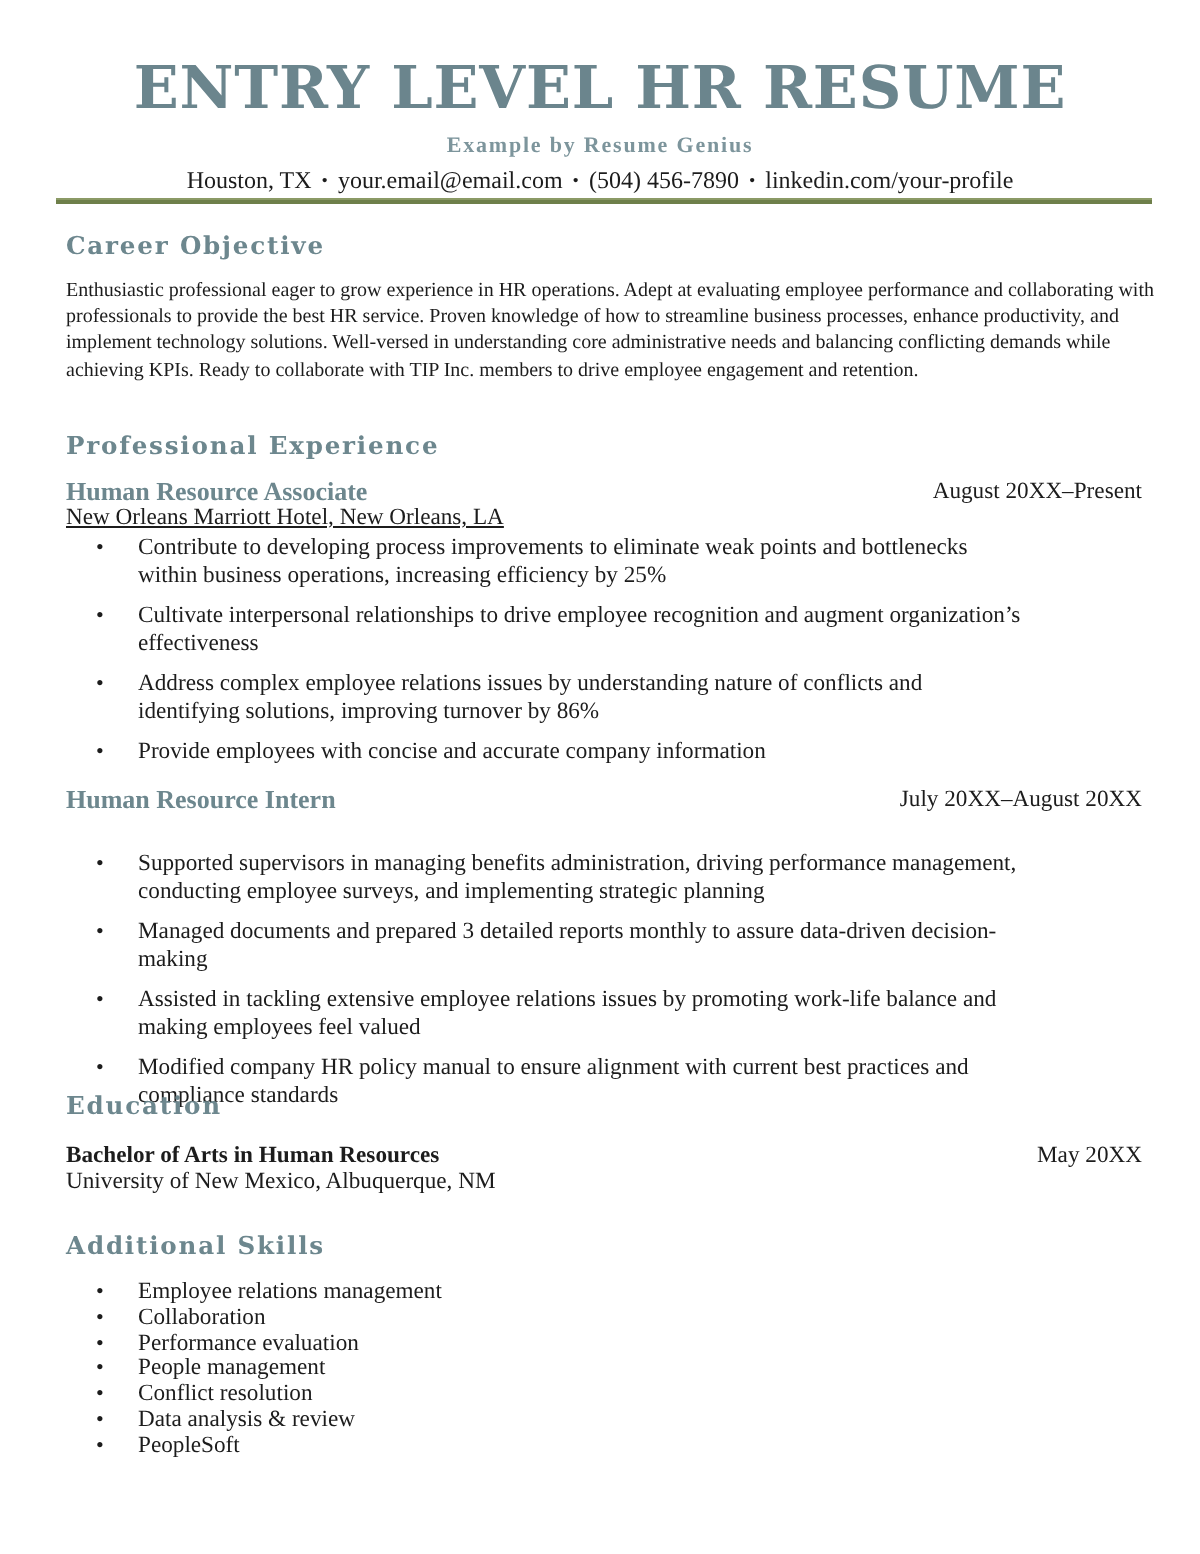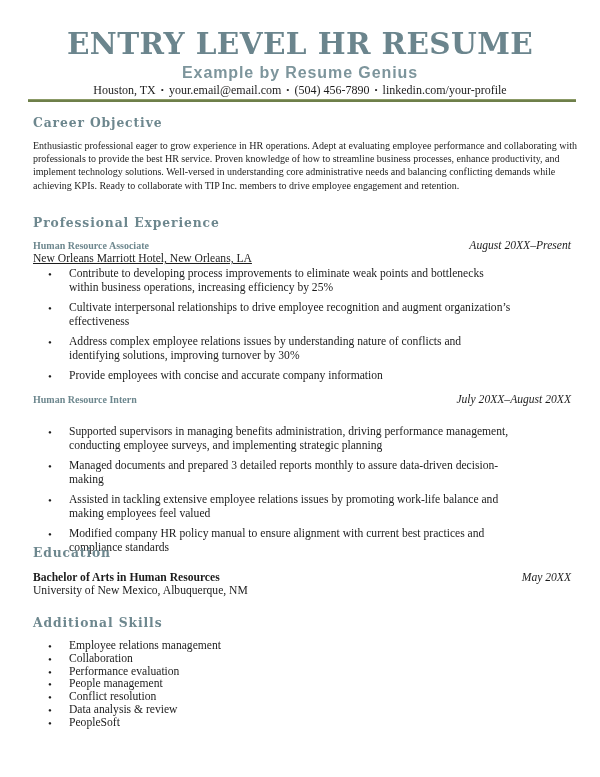--- a/index.html
+++ b/index.html
@@ -19,23 +19,23 @@
       font-family: "DejaVu Serif", serif;
       font-weight: bold;
       font-size: 29.5px;
       letter-spacing: 0.4px;
       color: #6b858d;
       line-height: 36px;
     }
     .subtitle {
       position: absolute; left: 0; top: 65px; width: 600px;
       text-align: center;
-      font-family: Liberation Sans, sans-serif;
+      font-family: Liberation Serif, serif;
       font-weight: bold;
-      font-size: 16px;
+      font-size: 11px;
       letter-spacing: 0.9px;
       color: #7d959c;
       line-height: 16px;
     }
     .contact {
       position: absolute; left: 0; top: 82px; width: 600px;
       text-align: center;
       font-size: 12px;
       line-height: 16px;
       color: #1c1c1c;
@@ -61,28 +61,27 @@
       position: absolute; left: 33px; width: 548px;
       font-size: 10px;
       line-height: 13.2px;
       color: #1c1c1c;
     }
     .para p { margin: 0; }
 
     .job-title {
       position: absolute; left: 33px;
       font-weight: bold;
-      font-size: 10px;
+      font-size: 13px;
       color: #6d878e;
       line-height: 14px;
       text-align: center;
     }
     .job-date {
       position: absolute; right: 29px;
-      font-style: italic;
       font-size: 11.6px;
       line-height: 14px;
       color: #1c1c1c;
     }
     .job-org {
       position: absolute; left: 33px;
       font-size: 11.6px;
       line-height: 14px;
       color: #1c1c1c;
     }
@@ -130,21 +129,21 @@
   </div>
 
   <div class="heading" style="top:215px;">Professional Experience</div>
 
   <div class="job-title" style="top:239px;">Human Resource Associate</div>
   <div class="job-date" style="top:239px;">August 20XX–Present</div>
   <div class="job-org" style="top:252px;text-decoration:underline;">New Orleans Marriott Hotel, New Orleans, LA</div>
   <ul class="bullets exp" style="top:267px;">
     <li><span class="dot">•</span><span>Contribute to developing process improvements to eliminate weak points and bottlenecks within business operations, increasing efficiency by 25%</span></li>
     <li><span class="dot">•</span><span>Cultivate interpersonal relationships to drive employee recognition and augment organization’s effectiveness</span></li>
-    <li><span class="dot">•</span><span>Address complex employee relations issues by understanding nature of conflicts and identifying solutions, improving turnover by 30%</span></li>
+    <li><span class="dot">•</span><span>Address complex employee relations issues by understanding nature of conflicts and identifying solutions, improving turnover by 86%</span></li>
     <li><span class="dot">•</span><span>Provide employees with concise and accurate company information</span></li>
   </ul>
 
   <div class="job-title" style="top:393px;">Human Resource Intern</div>
   <div class="job-date" style="top:393px;">July 20XX–August 20XX</div>
   <ul class="bullets exp" style="top:425px;">
     <li><span class="dot">•</span><span>Supported supervisors in managing benefits administration, driving performance management, conducting employee surveys, and implementing strategic planning</span></li>
     <li><span class="dot">•</span><span>Managed documents and prepared 3 detailed reports monthly to assure data-driven decision-making</span></li>
     <li><span class="dot">•</span><span>Assisted in tackling extensive employee relations issues by promoting work-life balance and making employees feel valued</span></li>
     <li><span class="dot">•</span><span>Modified company HR policy manual to ensure alignment with current best practices and compliance standards</span></li>

